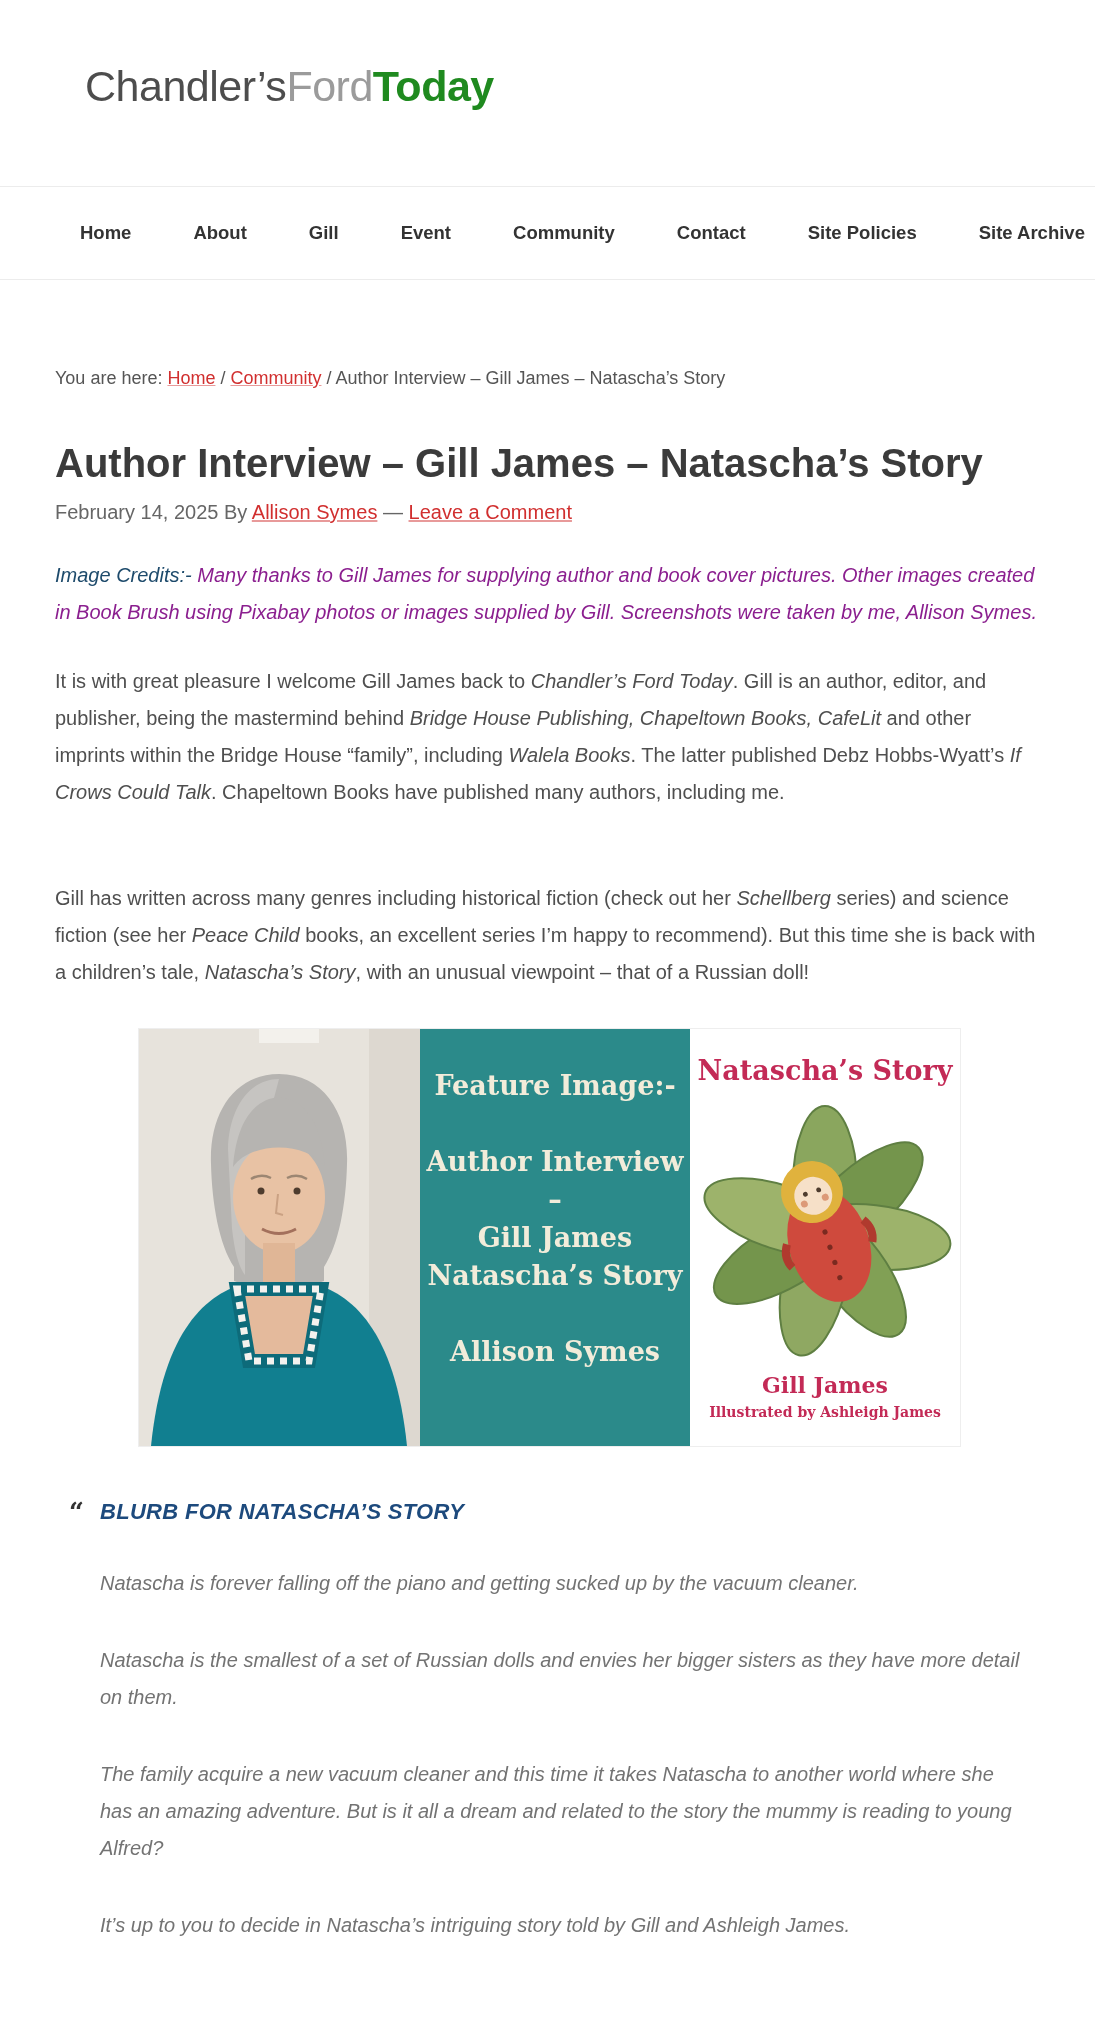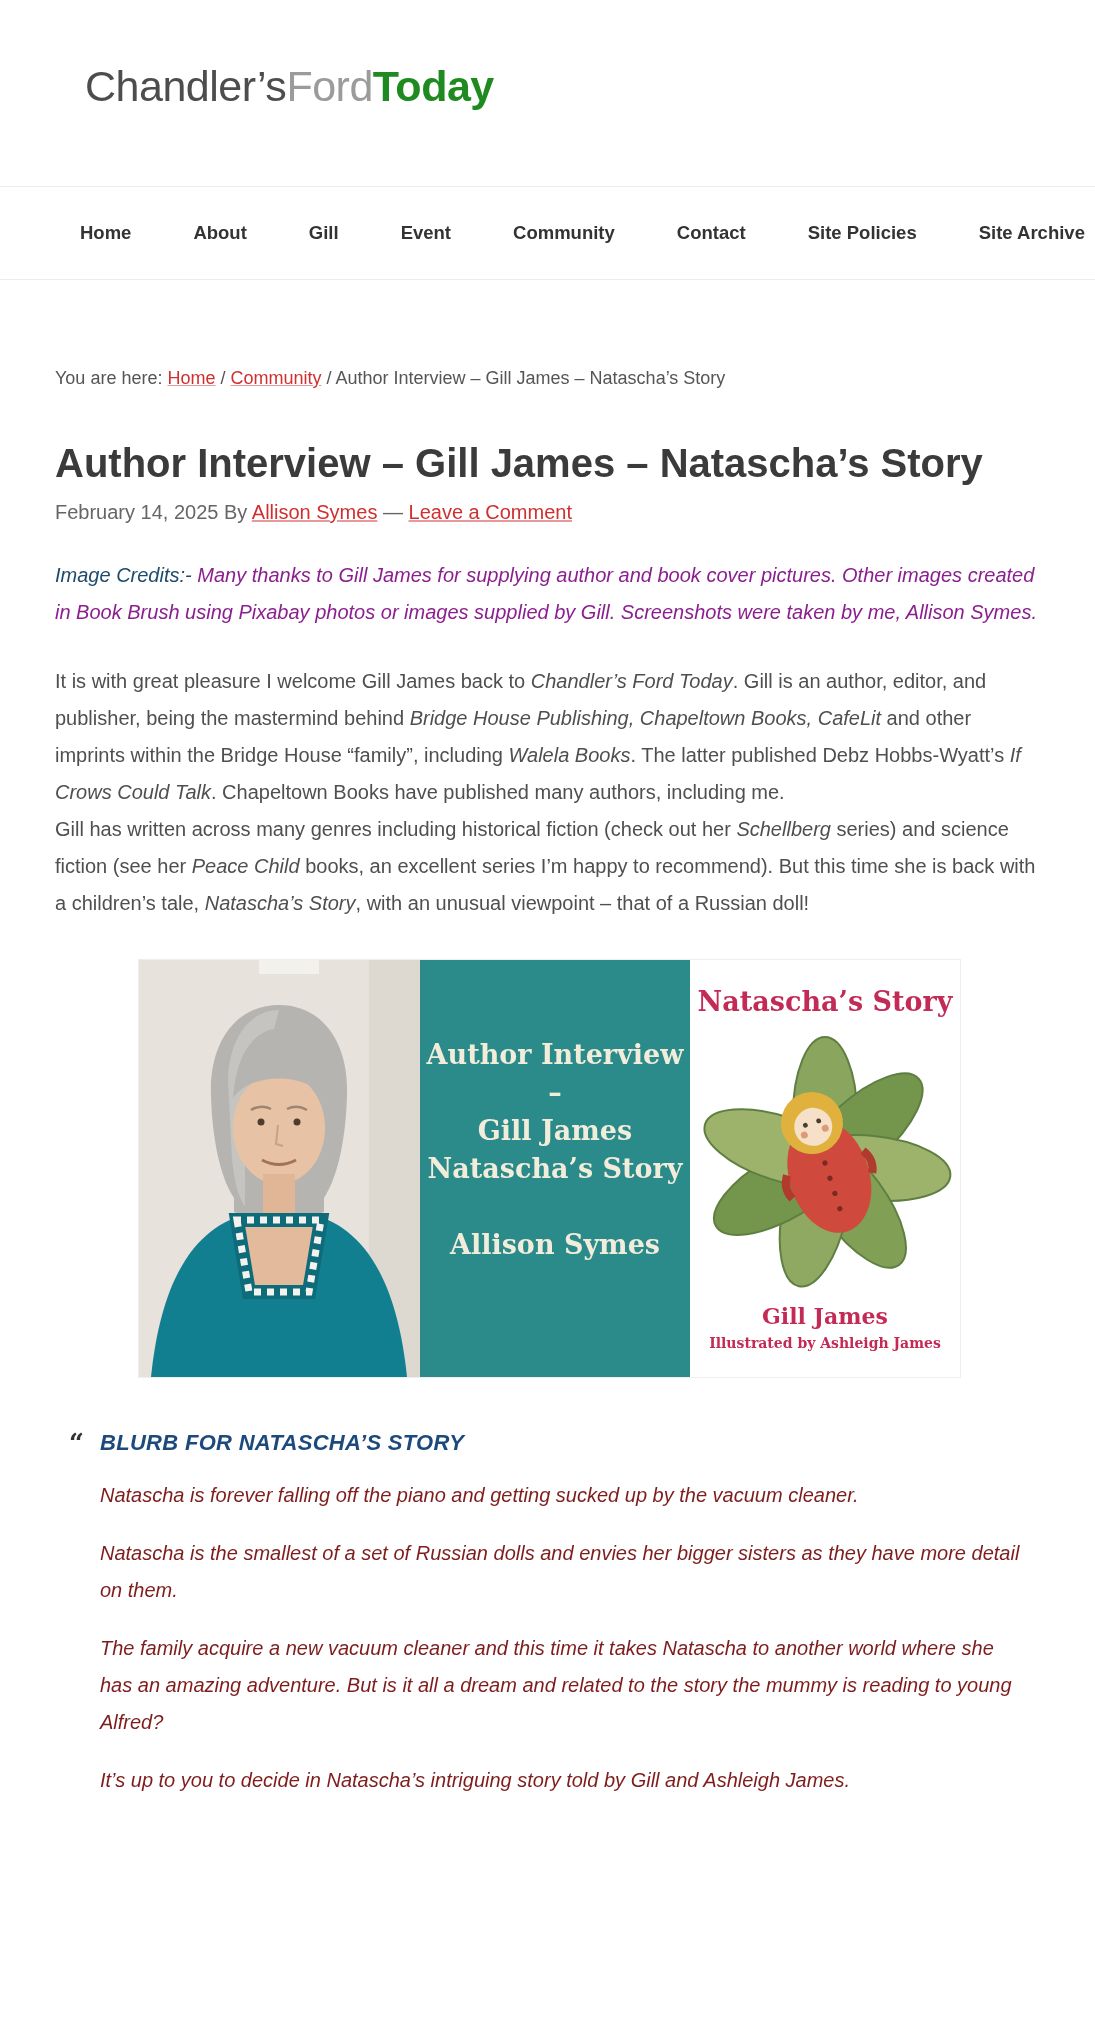--- a/index.html
+++ b/index.html
@@ -21,42 +21,42 @@
   .breadcrumb { margin-top:88px; font-size:18px; color:#555; }
   .crumb-link { color:#d12f2f; text-decoration:underline; text-decoration-color:#e89a9a; }
   .entry-title { margin-top:47px; font-size:40px; font-weight:bold; color:#3b3b3b; line-height:55px; }
   .entry-meta { margin-top:10px; font-size:20px; color:#666; }
   .meta-link { color:#d12f2f; text-decoration:underline; text-decoration-color:#e89a9a; }
   .credits { margin-top:33px; font-size:20px; font-weight:normal; font-style:italic; line-height:37px; }
   .credits .credits-label { color:#1d4a6b; }
   .credits .credits-body { color:#8b1f8f; }
   .body-p { font-size:20px; color:#4f4f4f; line-height:37px; }
   .p1 { margin-top:32px; }
-  .p2 { }
+  .p2 { margin-top:69px; }
   .body-p em { font-style:italic; }
   
   .feature-figure { margin:38px 0 0 84px; width:821px; height:417px; display:flex; box-shadow:0 0 0 1px #eee; }
   .photo-panel { width:281px; height:417px; flex:0 0 auto; }
   .teal-panel { width:270px; height:417px; flex:0 0 auto; background:#2b8a8a; color:#f2ecda;
     font-family:"DejaVu Serif", serif; font-weight:bold; text-align:center; padding-top:38px; }
   .teal-line { font-size:27px; line-height:38px; }
   .teal-gap { height:38px; }
   .cover-panel { width:270px; height:417px; flex:0 0 auto; background:#fff;
     font-family:"DejaVu Serif", serif; font-weight:bold; color:#c32a56; text-align:center;
     display:flex; flex-direction:column; }
   .cover-title { font-size:27px; padding-top:26px; }
   .cover-art { flex:1; }
   .cover-author { font-size:22px; }
   .cover-illustrator { font-size:14px; padding:6px 8px 26px; }
   
   .blurb-quote { margin-top:53px; position:relative; padding-left:45px; }
   .quote-mark { position:absolute; left:14px; top:-2px; font-family:"DejaVu Serif", serif;
     font-size:26px; font-weight:bold; color:#333; }
   .blurb-heading { font-size:22px; font-weight:bold; font-style:italic; color:#1d4a7d; letter-spacing:0.3px; }
-  .blurb-p { font-size:20px; font-style:italic; color:#7f1d1d; line-height:37px; margin-top:21px; width:930px; }
+  .blurb-p { font-size:20px; font-style:italic; color:#737373; line-height:37px; margin-top:40px; width:930px; }
 </style>
 </head>
 <body>
 
 <header class="site-header">
   <a class="logo" href="#"><span class="l1">Chandler’s</span><span class="l2">Ford</span><span class="l3">Today</span></a>
 </header>
 
 <nav class="main-nav">
   <a class="nav-link" href="#">Home</a>
@@ -99,20 +99,21 @@
         <path d="M139,165 L137,184 L144,186" stroke="#caa183" stroke-width="2" fill="none"></path>
         <path d="M123,200 Q140,209 157,200" stroke="#a3705c" stroke-width="3" fill="none"></path>
         <rect x="124" y="214" width="32" height="42" fill="#e0b696"></rect>
         <path d="M12,417 C24,300 68,264 108,254 L172,254 C212,264 256,300 268,417 Z" fill="#117f90"></path>
         <path d="M98,260 L110,332 L170,332 L182,260 Z" fill="#e4ba9c"></path>
         <path d="M98,260 L110,332 L170,332 L182,260 Z" fill="none" stroke="#0d6b7a" stroke-width="14"></path>
         <path d="M98,260 L110,332 L170,332 L182,260 Z" fill="none" stroke="#f4f2ee" stroke-width="7" stroke-dasharray="7 6"></path>
       </svg>
     </div>
     <div class="teal-panel">
+      <div class="teal-line">Feature Image:-</div>
       <div class="teal-gap"></div>
       <div class="teal-line">Author Interview –</div>
       <div class="teal-line">Gill James</div>
       <div class="teal-line">Natascha’s Story</div>
       <div class="teal-gap"></div>
       <div class="teal-line">Allison Symes</div>
     </div>
     <div class="cover-panel">
       <div class="cover-title">Natascha’s Story</div>
       <svg class="cover-art" width="270" height="250" viewBox="0 0 270 250">

